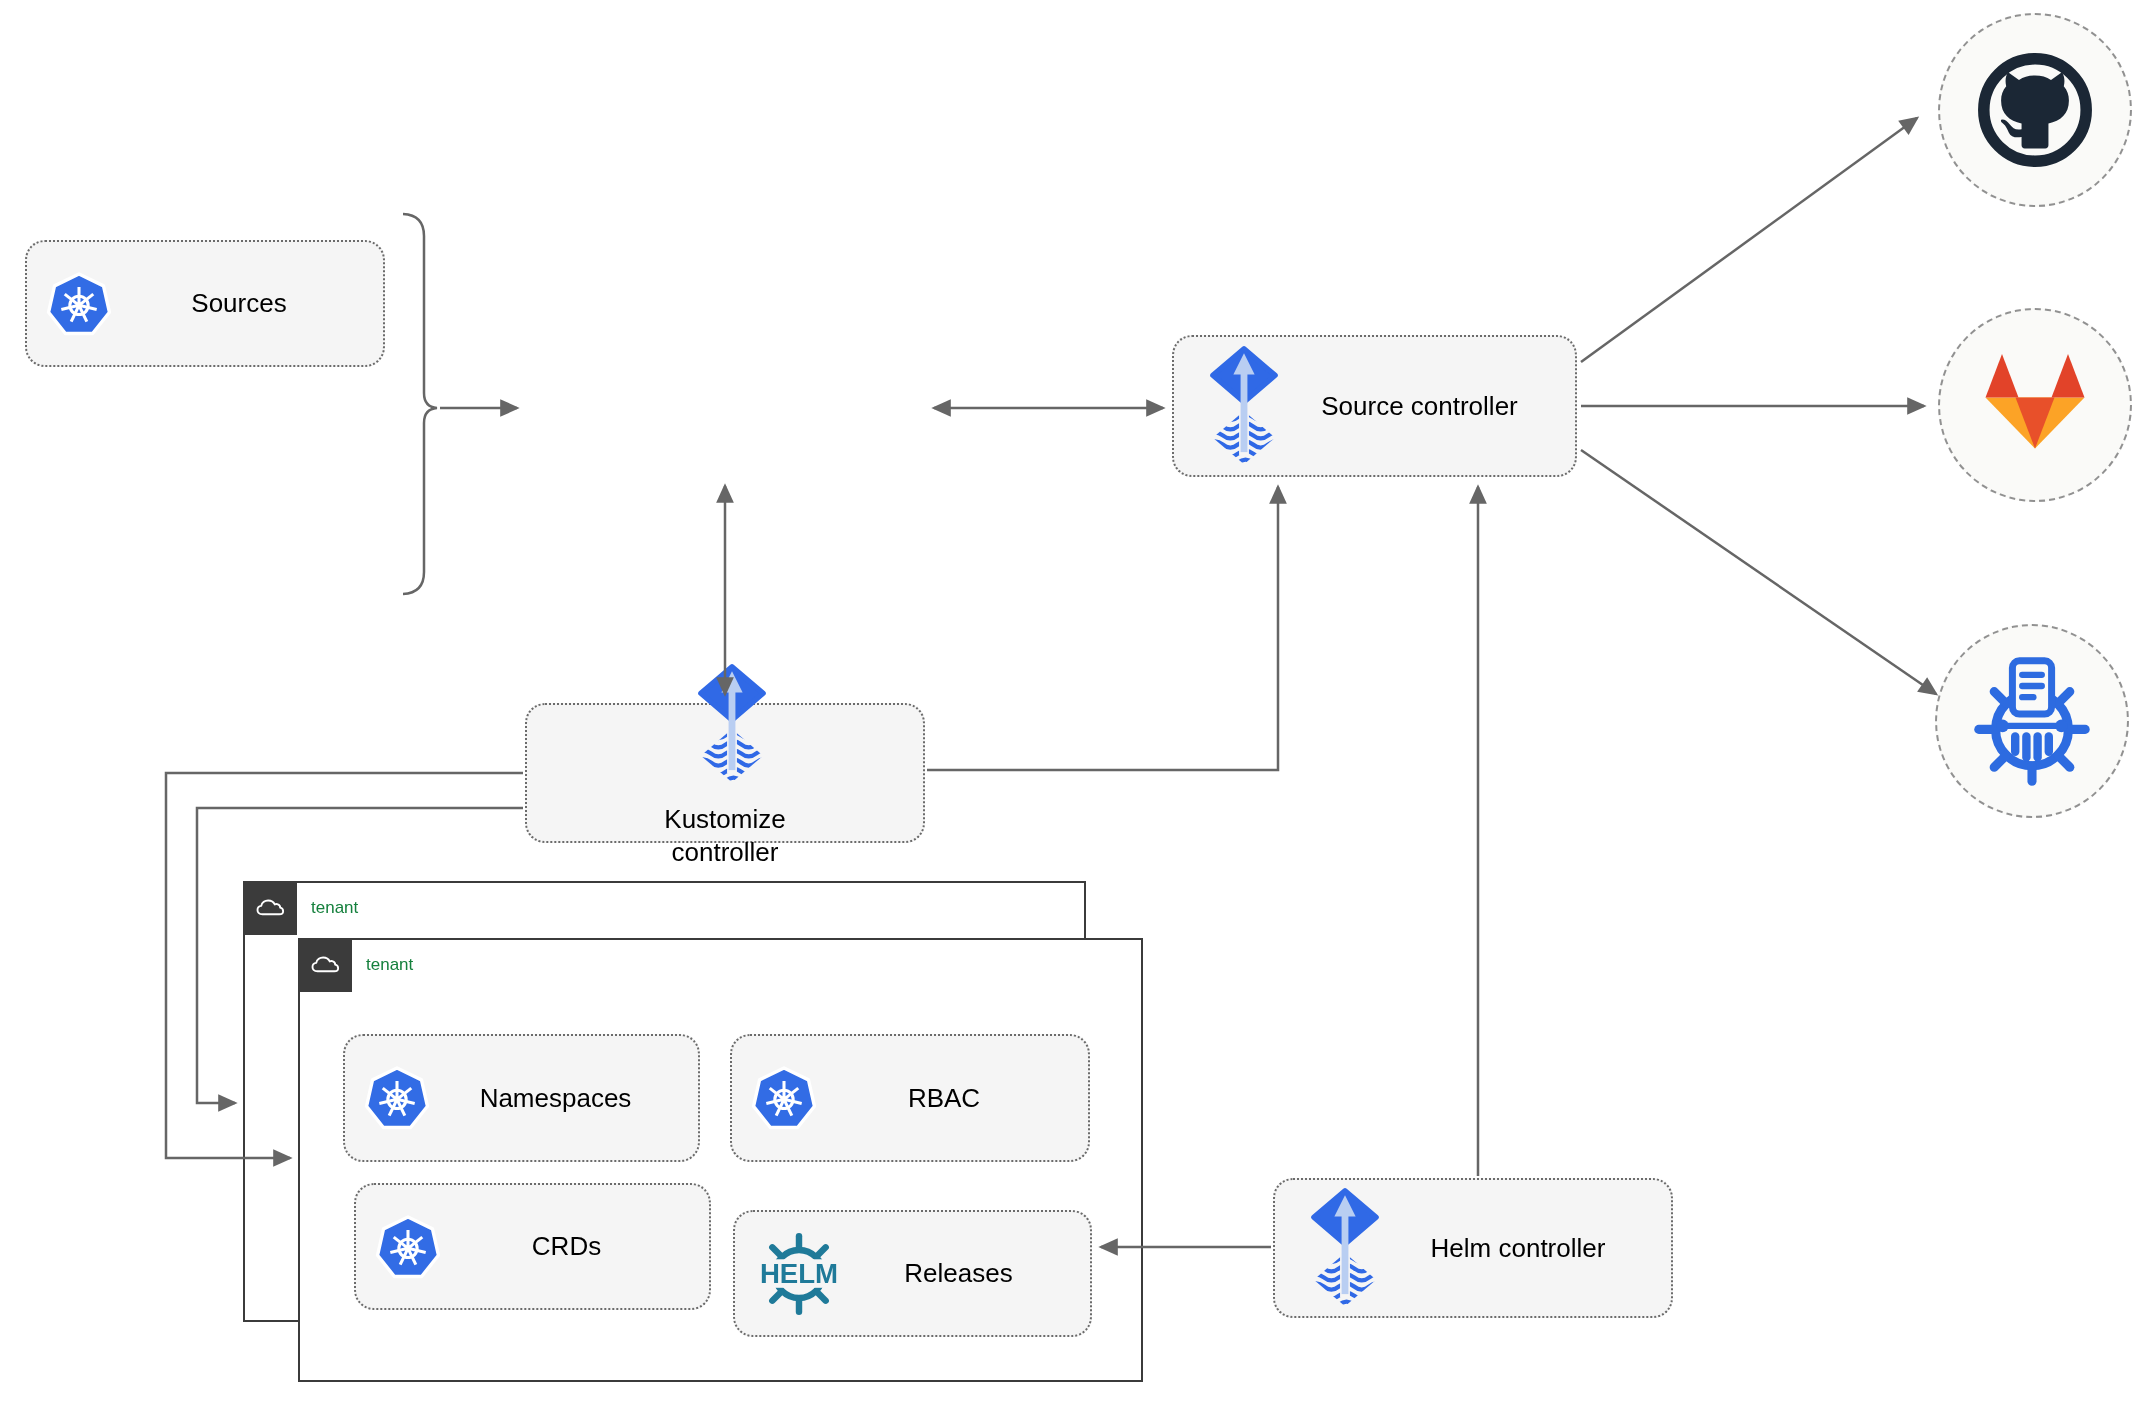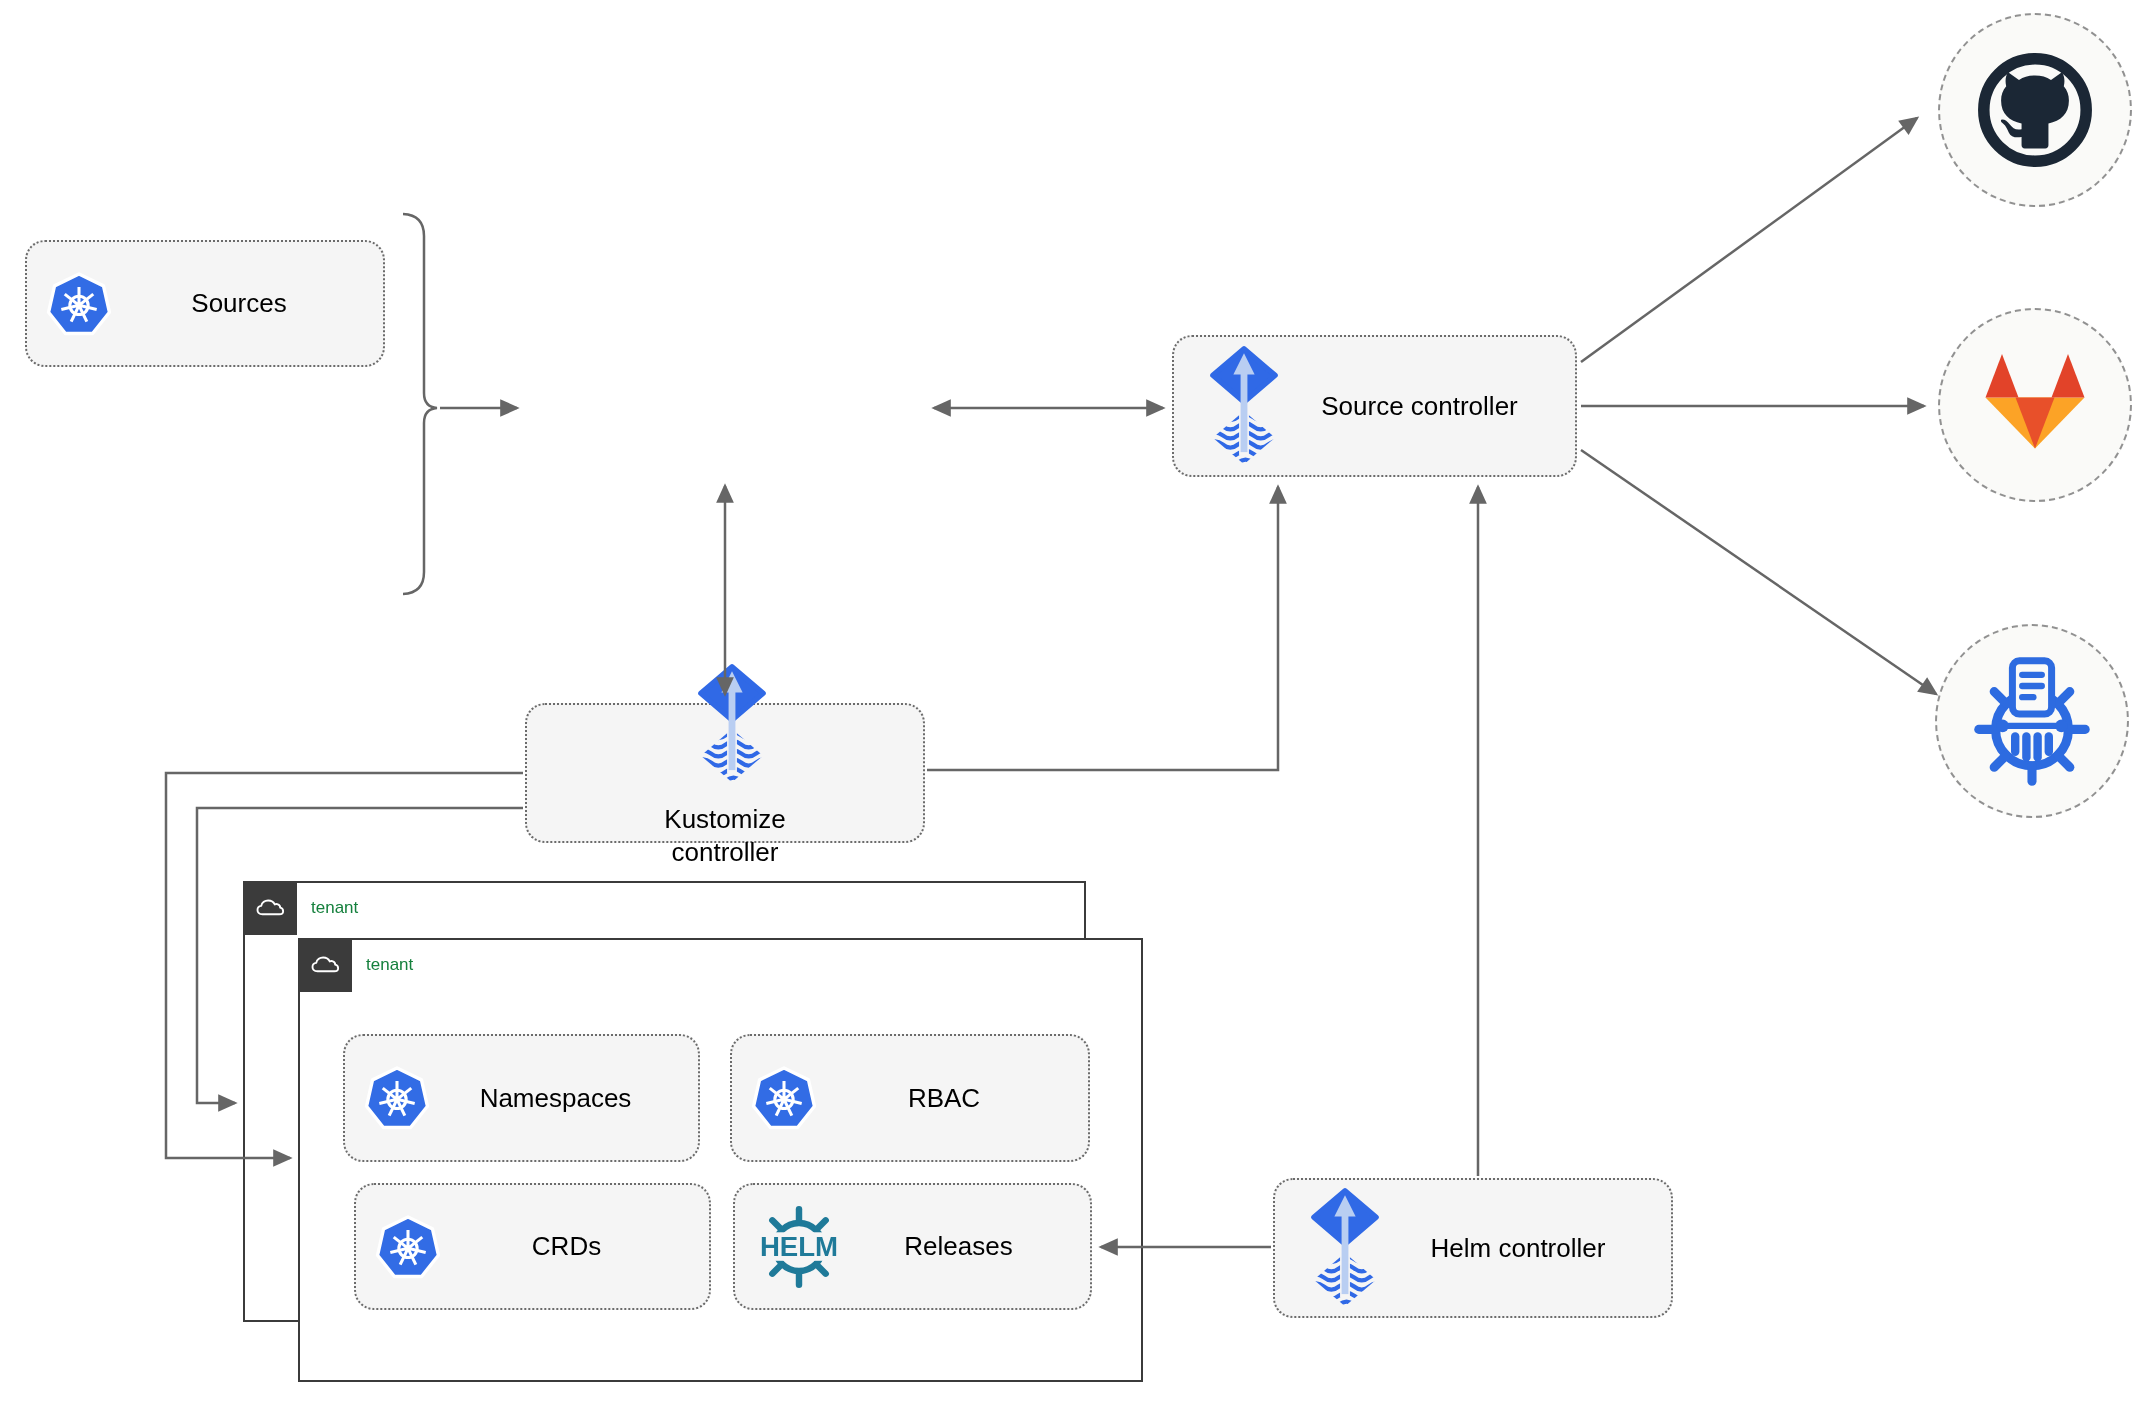--- a/index.html
+++ b/index.html
@@ -212,21 +212,21 @@
 
   <div class="node" style="left:354px;top:1183px;width:357px;height:127px;">
     <span class="ic">
       <svg width="68" height="68">
           <use href="#k8s"></use>
         </svg>
       </span>
     <span class="lbl">CRDs</span>
   </div>
 
-  <div class="node" style="left:733px;top:1183px;width:359px;height:127px;">
+  <div class="node" style="left:733px;top:1210px;width:359px;height:127px;">
     <span class="ic">
       <svg width="92" height="92">
           <use href="#helmw"></use>
         </svg>
       </span>
     <span class="lbl">Releases</span>
   </div>
 
   <div class="endpoint" style="left:1938px;top:13px;">
     <svg width="128" height="128">

